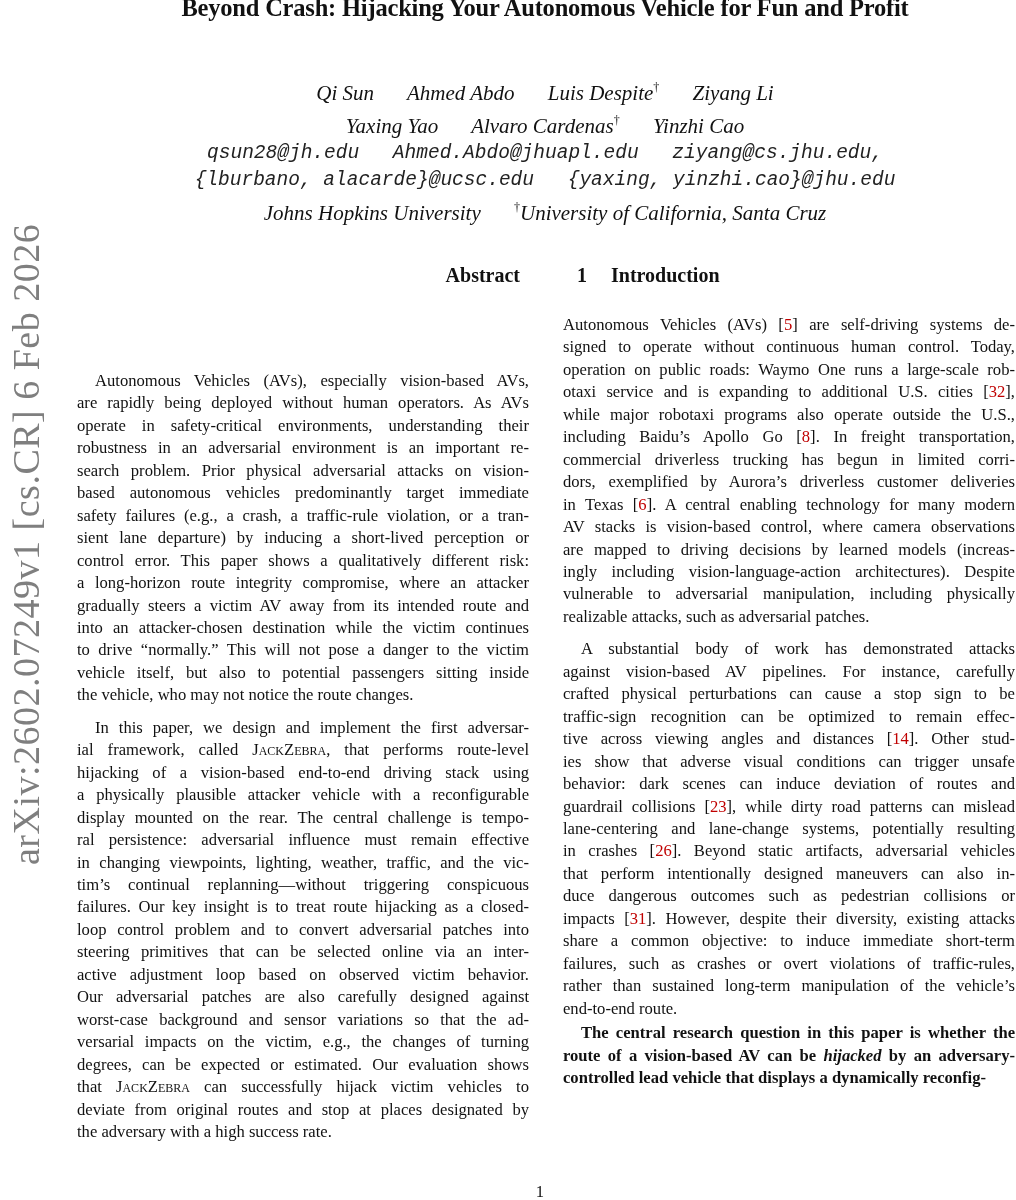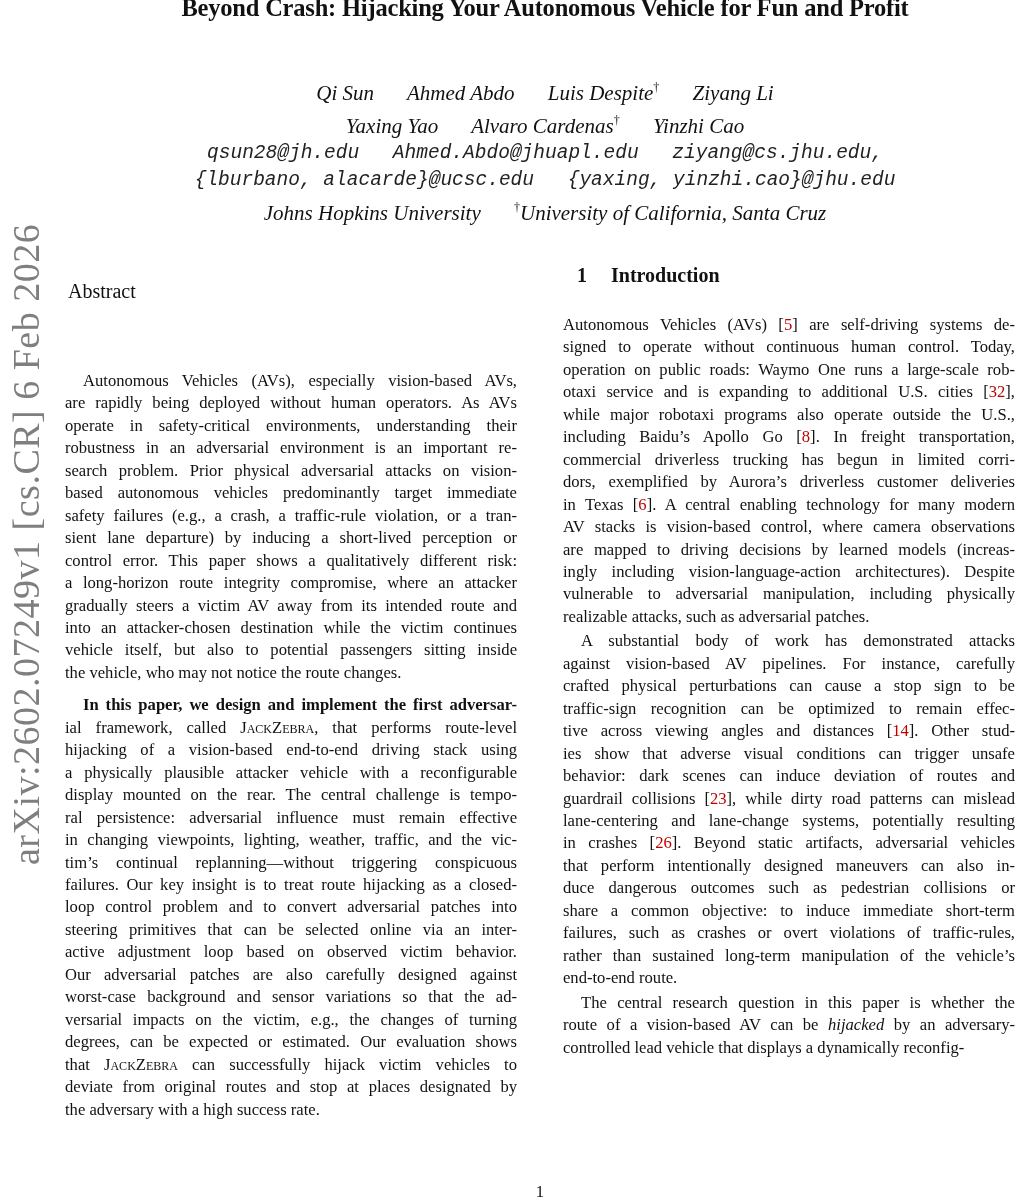--- a/index.html
+++ b/index.html
@@ -26,25 +26,25 @@
   .arxiv-stamp {
     position: absolute; left: 4px; top: 865px;
     transform: rotate(-90deg); transform-origin: 0 0;
     font-size: 38px; color: #7f7f7f; white-space: nowrap;
     letter-spacing: 0.5px;
   }
   .col {
     position: absolute; font-size: 16.6px; line-height: 22.45px;
     text-align: justify; hyphens: manual;
   }
-  .col-left { left: 65px; width: 452px; }
+  .col-left { left: 77px; width: 452px; }
   .col-right { left: 563px; width: 452px; }
   .abstract-heading {
-    position: absolute; top: 280px; left: 68px; width: 452px;
-    text-align: left; font-weight: normal; font-size: 20px;
+    position: absolute; top: 264px; left: 68px; width: 452px;
+    text-align: right; font-weight: bold; font-size: 20px;
   }
   .section-heading {
     position: absolute; top: 264px; left: 563px;
     font-weight: bold; font-size: 20px; white-space: nowrap; margin-left: 14px;
   }
   .section-heading .num { display: inline-block; width: 34px; }
   p { margin: 0; }
   .line { display: block; text-align: justify; text-align-last: justify; white-space: nowrap; }
   .line.last { text-align-last: left; }
   .cite { color: #c00000; }
@@ -97,25 +97,26 @@
       <span class="line">operate in safety-critical environments, understanding their</span>
       <span class="line">robustness in an adversarial environment is an important re-</span>
       <span class="line">search problem. Prior physical adversarial attacks on vision-</span>
       <span class="line">based autonomous vehicles predominantly target immediate</span>
       <span class="line">safety failures (e.g., a crash, a traffic-rule violation, or a tran-</span>
       <span class="line">sient lane departure) by inducing a short-lived perception or</span>
       <span class="line">control error. This paper shows a qualitatively different risk:</span>
       <span class="line">a long-horizon route integrity compromise, where an attacker</span>
       <span class="line">gradually steers a victim AV away from its intended route and</span>
       <span class="line">into an attacker-chosen destination while the victim continues</span>
+      <span class="line">to drive “normally.” This will not pose a danger to the victim</span>
       <span class="line">vehicle itself, but also to potential passengers sitting inside</span>
       <span class="line last">the vehicle, who may not notice the route changes.</span>
     </p>
   <p style="margin-top:10px;">
-      <span class="line" style="text-indent: 18px; font-weight: bold;">In this paper, we design and implement the first adversar-</span>
+      <span class="line" style="text-indent: 18px;">In this paper, we design and implement the first adversar-</span>
       <span class="line"><span>ial framework, called </span><span class="sc">JackZebra</span><span>, that performs route-level</span></span>
       <span class="line">hijacking of a vision-based end-to-end driving stack using</span>
       <span class="line">a physically plausible attacker vehicle with a reconfigurable</span>
       <span class="line">display mounted on the rear. The central challenge is tempo-</span>
       <span class="line">ral persistence: adversarial influence must remain effective</span>
       <span class="line">in changing viewpoints, lighting, weather, traffic, and the vic-</span>
       <span class="line">tim’s continual replanning—without triggering conspicuous</span>
       <span class="line">failures. Our key insight is to treat route hijacking as a closed-</span>
       <span class="line">loop control problem and to convert adversarial patches into</span>
       <span class="line">steering primitives that can be selected online via an inter-</span>
@@ -144,38 +145,39 @@
       <span class="line"><span>including Baidu’s Apollo Go [</span><span class="cite">8</span><span>]. In freight transportation,</span></span>
       <span class="line">commercial driverless trucking has begun in limited corri-</span>
       <span class="line">dors, exemplified by Aurora’s driverless customer deliveries</span>
       <span class="line"><span>in Texas [</span><span class="cite">6</span><span>]. A central enabling technology for many modern</span></span>
       <span class="line">AV stacks is vision-based control, where camera observations</span>
       <span class="line">are mapped to driving decisions by learned models (increas-</span>
       <span class="line">ingly including vision-language-action architectures). Despite</span>
       <span class="line">vulnerable to adversarial manipulation, including physically</span>
       <span class="line last">realizable attacks, such as adversarial patches.</span>
     </p>
-  <p style="margin-top:2px;">
+  <p style="margin-top:10px;">
       <span class="line" style="text-indent: 18px;">A substantial body of work has demonstrated attacks</span>
       <span class="line">against vision-based AV pipelines. For instance, carefully</span>
       <span class="line">crafted physical perturbations can cause a stop sign to be</span>
       <span class="line">traffic-sign recognition can be optimized to remain effec-</span>
       <span class="line"><span>tive across viewing angles and distances [</span><span class="cite">14</span><span>]. Other stud-</span></span>
       <span class="line">ies show that adverse visual conditions can trigger unsafe</span>
       <span class="line">behavior: dark scenes can induce deviation of routes and</span>
       <span class="line"><span>guardrail collisions [</span><span class="cite">23</span><span>], while dirty road patterns can mislead</span></span>
       <span class="line">lane-centering and lane-change systems, potentially resulting</span>
       <span class="line"><span>in crashes [</span><span class="cite">26</span><span>]. Beyond static artifacts, adversarial vehicles</span></span>
       <span class="line">that perform intentionally designed maneuvers can also in-</span>
       <span class="line">duce dangerous outcomes such as pedestrian collisions or</span>
+      <span class="line"><span>impacts [</span><span class="cite">31</span><span>]. However, despite their diversity, existing attacks</span></span>
       <span class="line">share a common objective: to induce immediate short-term</span>
       <span class="line">failures, such as crashes or overt violations of traffic-rules,</span>
       <span class="line">rather than sustained long-term manipulation of the vehicle’s</span>
       <span class="line last">end-to-end route.</span>
     </p>
-  <p style="margin-top:2px;">
+  <p style="margin-top:2px;font-weight:bold;">
       <span class="line" style="text-indent: 18px;">The central research question in this paper is whether the</span>
       <span class="line"><span>route of a vision-based AV can be </span><span style="font-style: italic;">hijacked</span><span> by an adversary-</span></span>
       <span class="line last">controlled lead vehicle that displays a dynamically reconfig-</span>
     </p>
 </div>
 
 <div class="page-num">1</div>
 
 </body></html>

